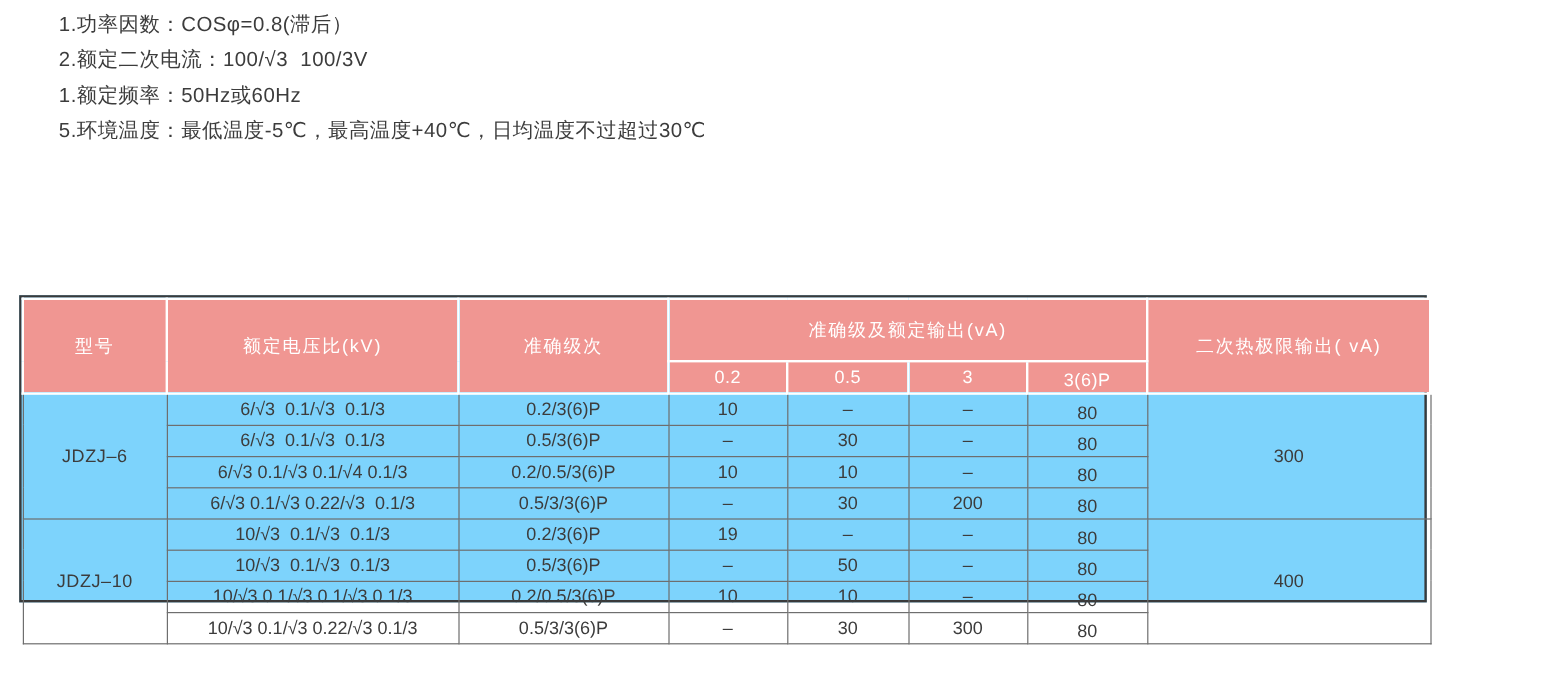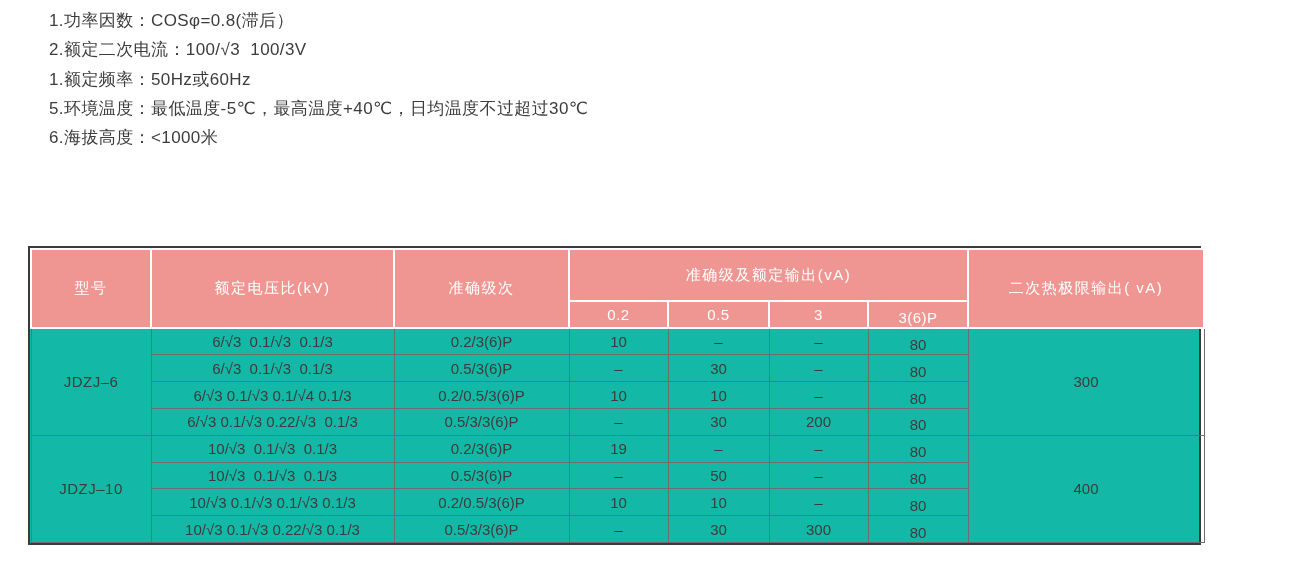--- a/index.html
+++ b/index.html
@@ -27,24 +27,24 @@
   .spec-line{
     font-size:17px;
     line-height:29.3px;
     letter-spacing:0.4px;
     white-space:pre;
     color:var(--body-text);
   }
   
   .tbl-wrap{
     position:absolute;
-    left:28px;top:246px;
-    width:1173px;height:299px;
+    left:16px;top:246px;
+    width:1173px;height:256px;
     border:2px solid var(--outer-border);
-    background:#14b8a6;
+    background:#7dd3fc;
   }
   table{
     border-collapse:collapse;
     table-layout:fixed;
     width:100%;height:100%;
   }
   th,td{
     text-align:center;
     vertical-align:middle;
     padding:0;
@@ -76,21 +76,20 @@
 </head>
 <body>
 
 <div class="page">
 
   <div class="specs">
     <div class="spec-line">1.功率因数：COSφ=0.8(滞后）</div>
     <div class="spec-line">2.额定二次电流：100/√3  100/3V</div>
     <div class="spec-line">1.额定频率：50Hz或60Hz</div>
     <div class="spec-line">5.环境温度：最低温度-5℃，最高温度+40℃，日均温度不过超过30℃</div>
-    <div class="spec-line">6.海拔高度：&lt;1000米</div>
   </div>
 
   <div class="tbl-wrap">
     <table>
       <colgroup>
         <col style="width:120px">
           <col style="width:243px">
           <col style="width:175px">
         <col style="width:99px">
           <col style="width:101px">

